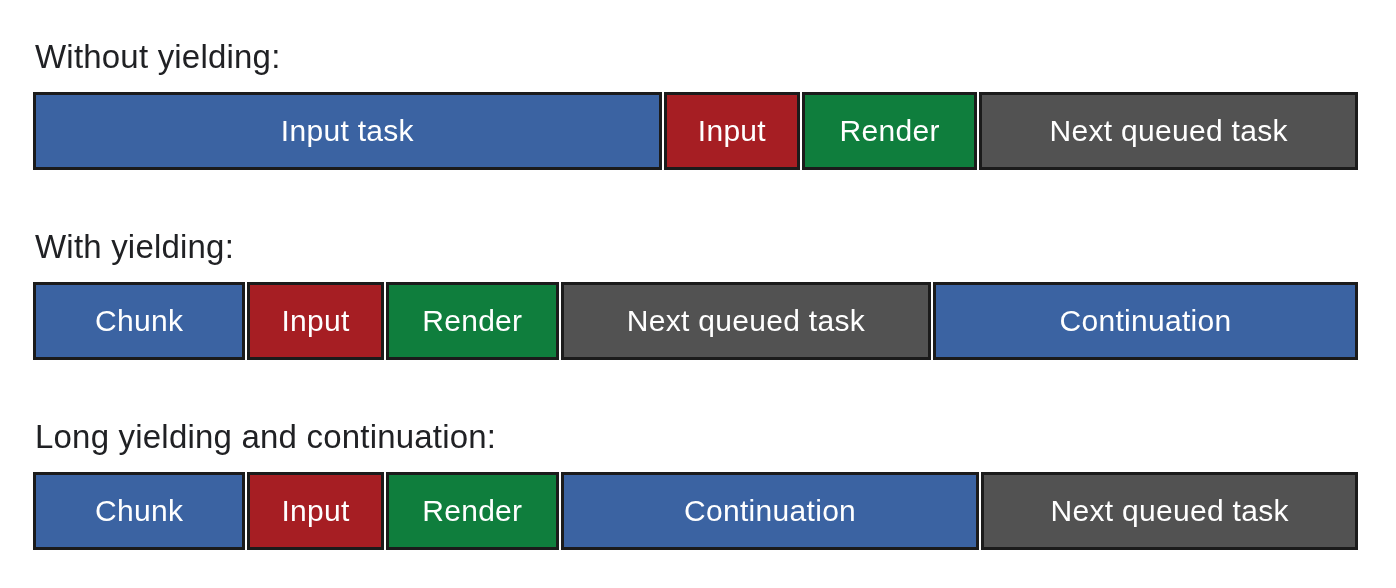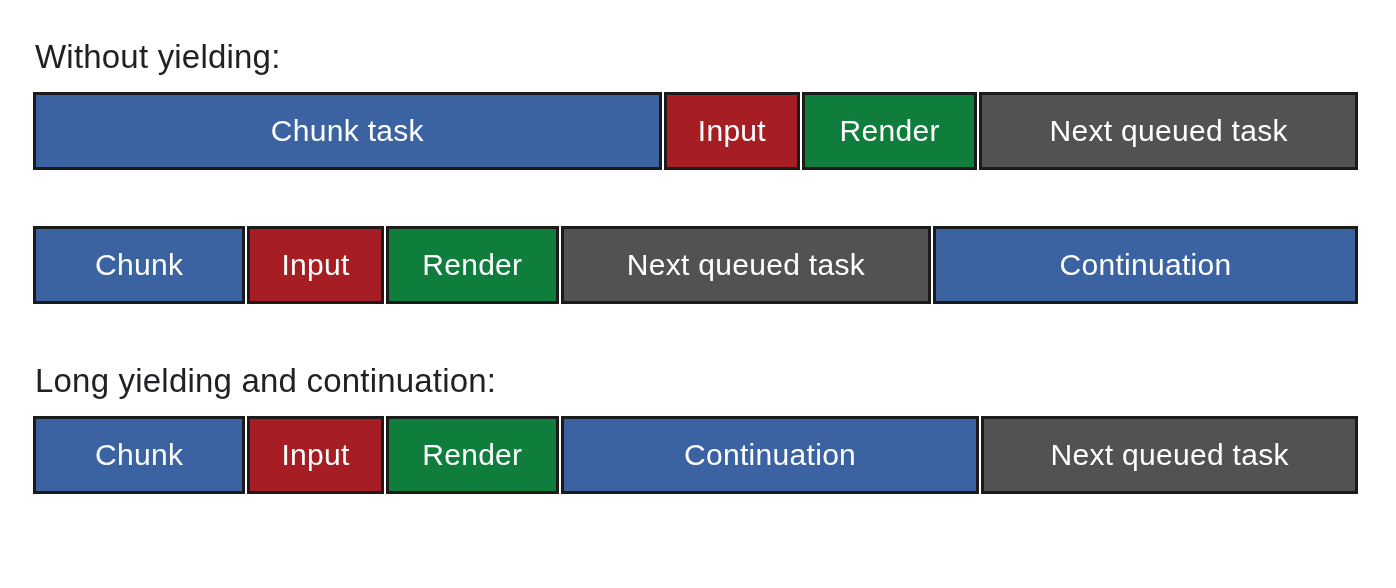--- a/index.html
+++ b/index.html
@@ -46,27 +46,28 @@
     letter-spacing: 0.3px;
   }
 </style>
 </head>
 <body>
 
 <div class="canvas">
     <div class="section">
       <div class="heading">Without yielding:</div>
       <div class="bar">
-        <div class="segment" style="flex-grow: 47.8; background: rgb(59, 99, 162);">Chunk task</div>
+        <div class="segment" style="flex-grow: 47.8; background: rgb(59, 99, 162);">Input task</div>
         <div class="segment" style="flex-grow: 10; background: rgb(166, 30, 35);">Input</div>
         <div class="segment" style="flex-grow: 13; background: rgb(15, 126, 61);">Render</div>
         <div class="segment" style="flex-grow: 28.6; background: rgb(82, 82, 82);">Next queued task</div>
       </div>
     </div>
     <div class="section">
+      <div class="heading">With yielding:</div>
       <div class="bar">
         <div class="segment" style="flex-grow: 15.8; background: rgb(59, 99, 162);">Chunk</div>
         <div class="segment" style="flex-grow: 10; background: rgb(166, 30, 35);">Input</div>
         <div class="segment" style="flex-grow: 12.8; background: rgb(15, 126, 61);">Render</div>
         <div class="segment" style="flex-grow: 27.9; background: rgb(82, 82, 82);">Next queued task</div>
         <div class="segment" style="flex-grow: 32.1; background: rgb(59, 99, 162);">Continuation</div>
       </div>
     </div>
     <div class="section">
       <div class="heading">Long yielding and continuation:</div>

